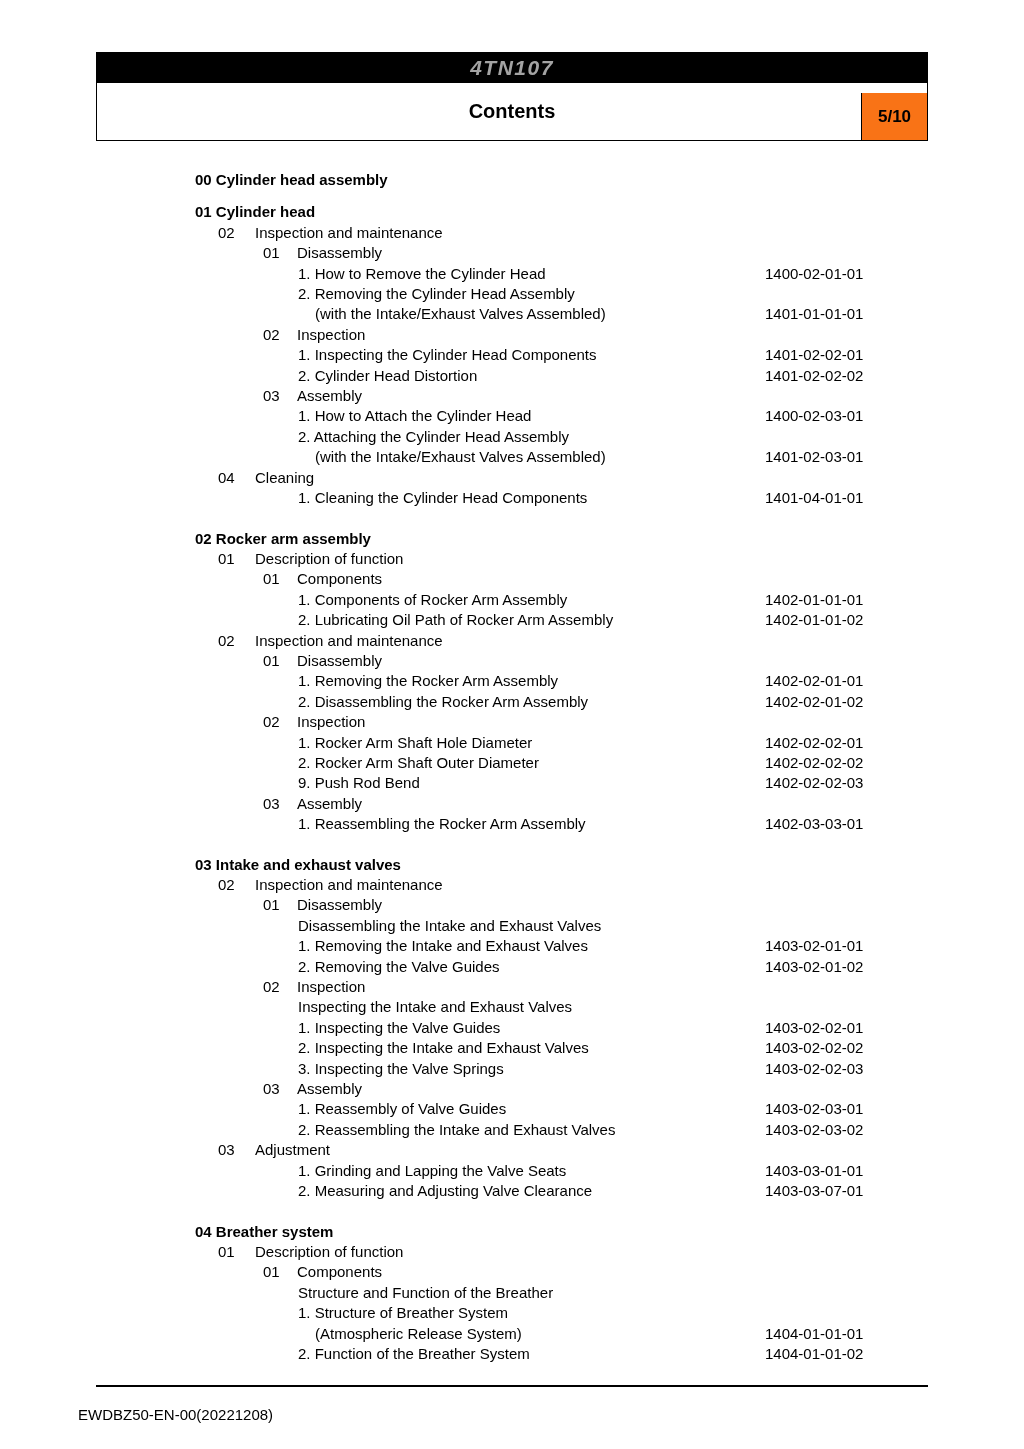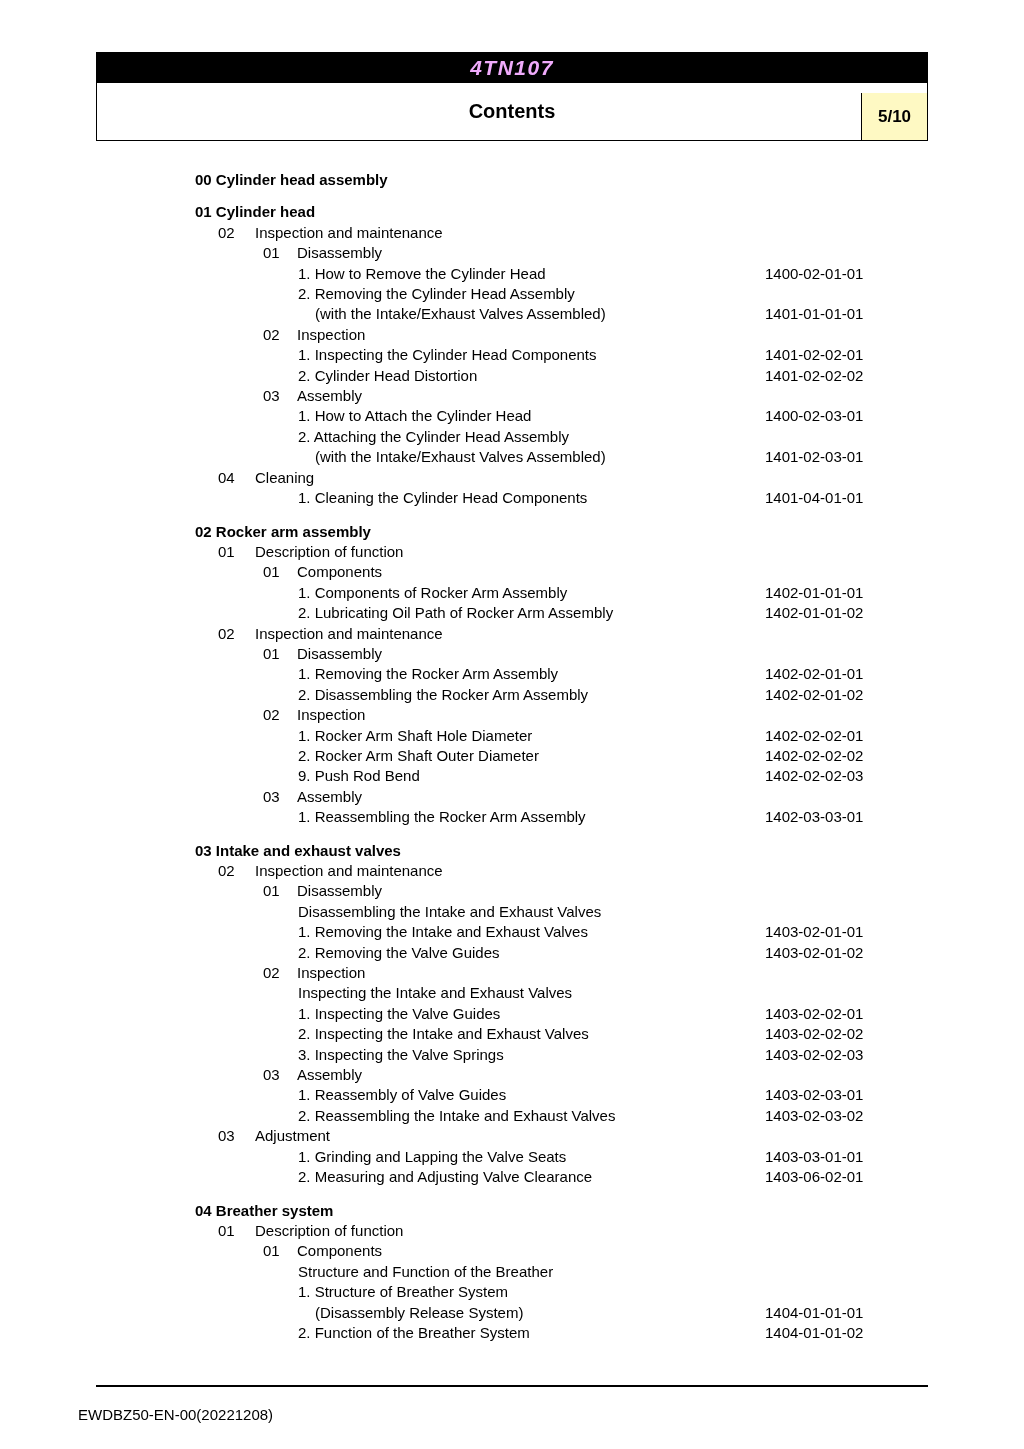--- a/index.html
+++ b/index.html
@@ -8,60 +8,60 @@
     width: 1024px; height: 1449px;
     position: relative;
     font-family: "Liberation Sans", sans-serif;
     color: #000;
     overflow: hidden;
   }
 
   
   .header-box { position: absolute; left: 96px; top: 52px; width: 832px; }
   .model-bar {
-    background: #000; color: #f0abfc;
+    background: #000; color: #a3a3a3;
     height: 31px;
     display: flex; align-items: center; justify-content: center;
     font-size: 21px; font-weight: bold; font-style: italic;
     letter-spacing: 1.5px;
   }
   .title-row {
     position: relative;
     border: 1px solid #000;
     border-top: none;
     height: 58px;
     padding-left: 19px;
   }
   .contents-title {
     position: absolute; inset: 0;
     display: flex; align-items: center; justify-content: center;
     font-size: 20px; font-weight: bold;
   }
   .page-cell {
     position: absolute; right: 0; top: 10px; bottom: 0; width: 66px;
     border-left: 1px solid #000;
-    background: #fef9c3;
+    background: #f97316;
     display: flex; align-items: center; justify-content: center;
     font-size: 17px; font-weight: bold;
   }
 
   
   .toc { position: absolute; left: 96px; top: 158px; width: 832px; }
   .section-title {
     display: flex;
     font-weight: bold; font-size: 17.5px;
     padding-left: 44px;
     margin-bottom: 11px;
   }
   .section-title .snum { width: 58px; flex: none; }
 
   .row { position: relative; line-height: 20.4px; font-size: 15px; white-space: nowrap; }
   .row .code { position: absolute; left: 669px; top: 0; }
   .row.h2 { font-weight: bold; padding-left: 99px; margin-top: 12px; }
-  .row.gap { margin-top: 13px; }
+  .row.gap { margin-top: 20px; }
   .row.l2 { padding-left: 122px; }
   .row.l2 .num { display: inline-block; width: 37px; }
   .row.l3 { padding-left: 167px; }
   .row.l3 .num { display: inline-block; width: 34px; }
   .row.l4 { padding-left: 202px; }
   .row.l4c { padding-left: 219px; }
 
   
   .footer-rule {
     position: absolute; left: 96px; width: 832px; top: 1385px;
@@ -129,27 +129,27 @@
         <div class="row l3"><span class="num">02</span><span class="txt">Inspection</span></div>
         <div class="row l4"><span class="txt">Inspecting the Intake and Exhaust Valves</span></div>
         <div class="row l4"><span class="txt">1. Inspecting the Valve Guides</span><span class="code">1403-02-02-01</span></div>
         <div class="row l4"><span class="txt">2. Inspecting the Intake and Exhaust Valves</span><span class="code">1403-02-02-02</span></div>
         <div class="row l4"><span class="txt">3. Inspecting the Valve Springs</span><span class="code">1403-02-02-03</span></div>
         <div class="row l3"><span class="num">03</span><span class="txt">Assembly</span></div>
         <div class="row l4"><span class="txt">1. Reassembly of Valve Guides</span><span class="code">1403-02-03-01</span></div>
         <div class="row l4"><span class="txt">2. Reassembling the Intake and Exhaust Valves</span><span class="code">1403-02-03-02</span></div>
         <div class="row l2"><span class="num">03</span><span class="txt">Adjustment</span></div>
         <div class="row l4"><span class="txt">1. Grinding and Lapping the Valve Seats</span><span class="code">1403-03-01-01</span></div>
-        <div class="row l4"><span class="txt">2. Measuring and Adjusting Valve Clearance</span><span class="code">1403-06-02-01</span></div>
+        <div class="row l4"><span class="txt">2. Measuring and Adjusting Valve Clearance</span><span class="code">1403-03-07-01</span></div>
         <div class="row h2 gap"><span class="txt">04 Breather system</span></div>
         <div class="row l2"><span class="num">01</span><span class="txt">Description of function</span></div>
         <div class="row l3"><span class="num">01</span><span class="txt">Components</span></div>
         <div class="row l4"><span class="txt">Structure and Function of the Breather</span></div>
         <div class="row l4"><span class="txt">1. Structure of Breather System</span></div>
-        <div class="row l4c"><span class="txt">(Disassembly Release System)</span><span class="code">1404-01-01-01</span></div>
+        <div class="row l4c"><span class="txt">(Atmospheric Release System)</span><span class="code">1404-01-01-01</span></div>
         <div class="row l4"><span class="txt">2. Function of the Breather System</span><span class="code">1404-01-01-02</span></div>
       </div>
   </div>
 
   <div class="footer-rule"></div>
   <div class="doc-code">EWDBZ50-EN-00(20221208)</div>
 
 </div>
 
 </body></html>

